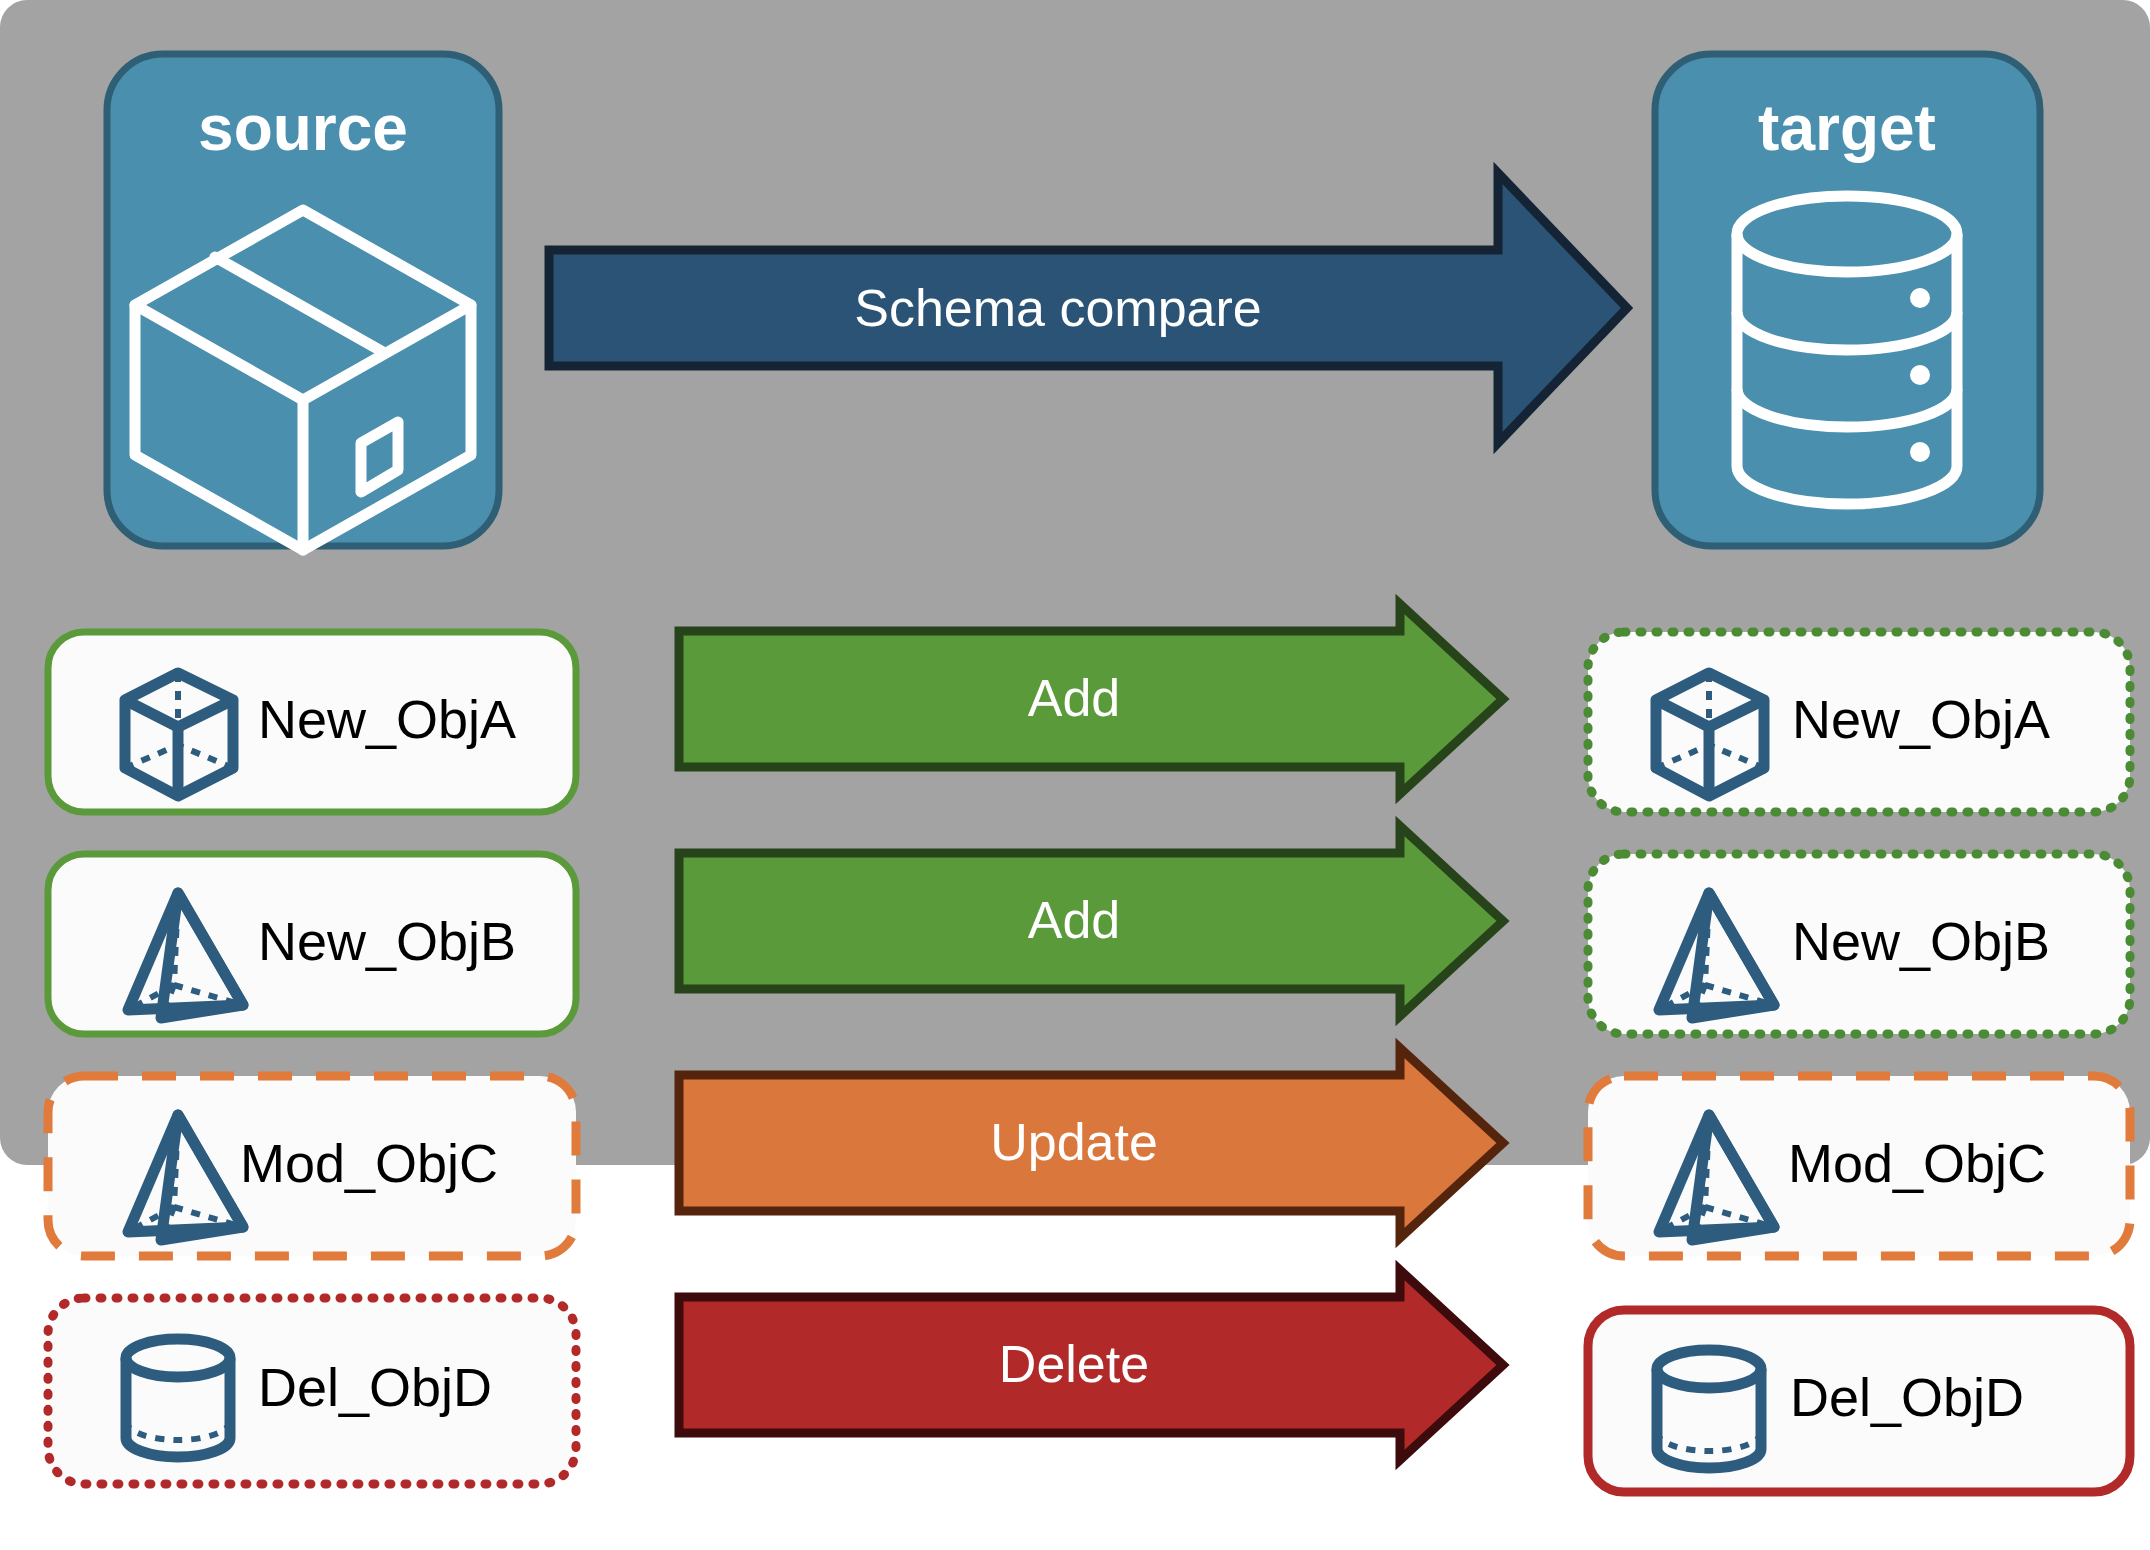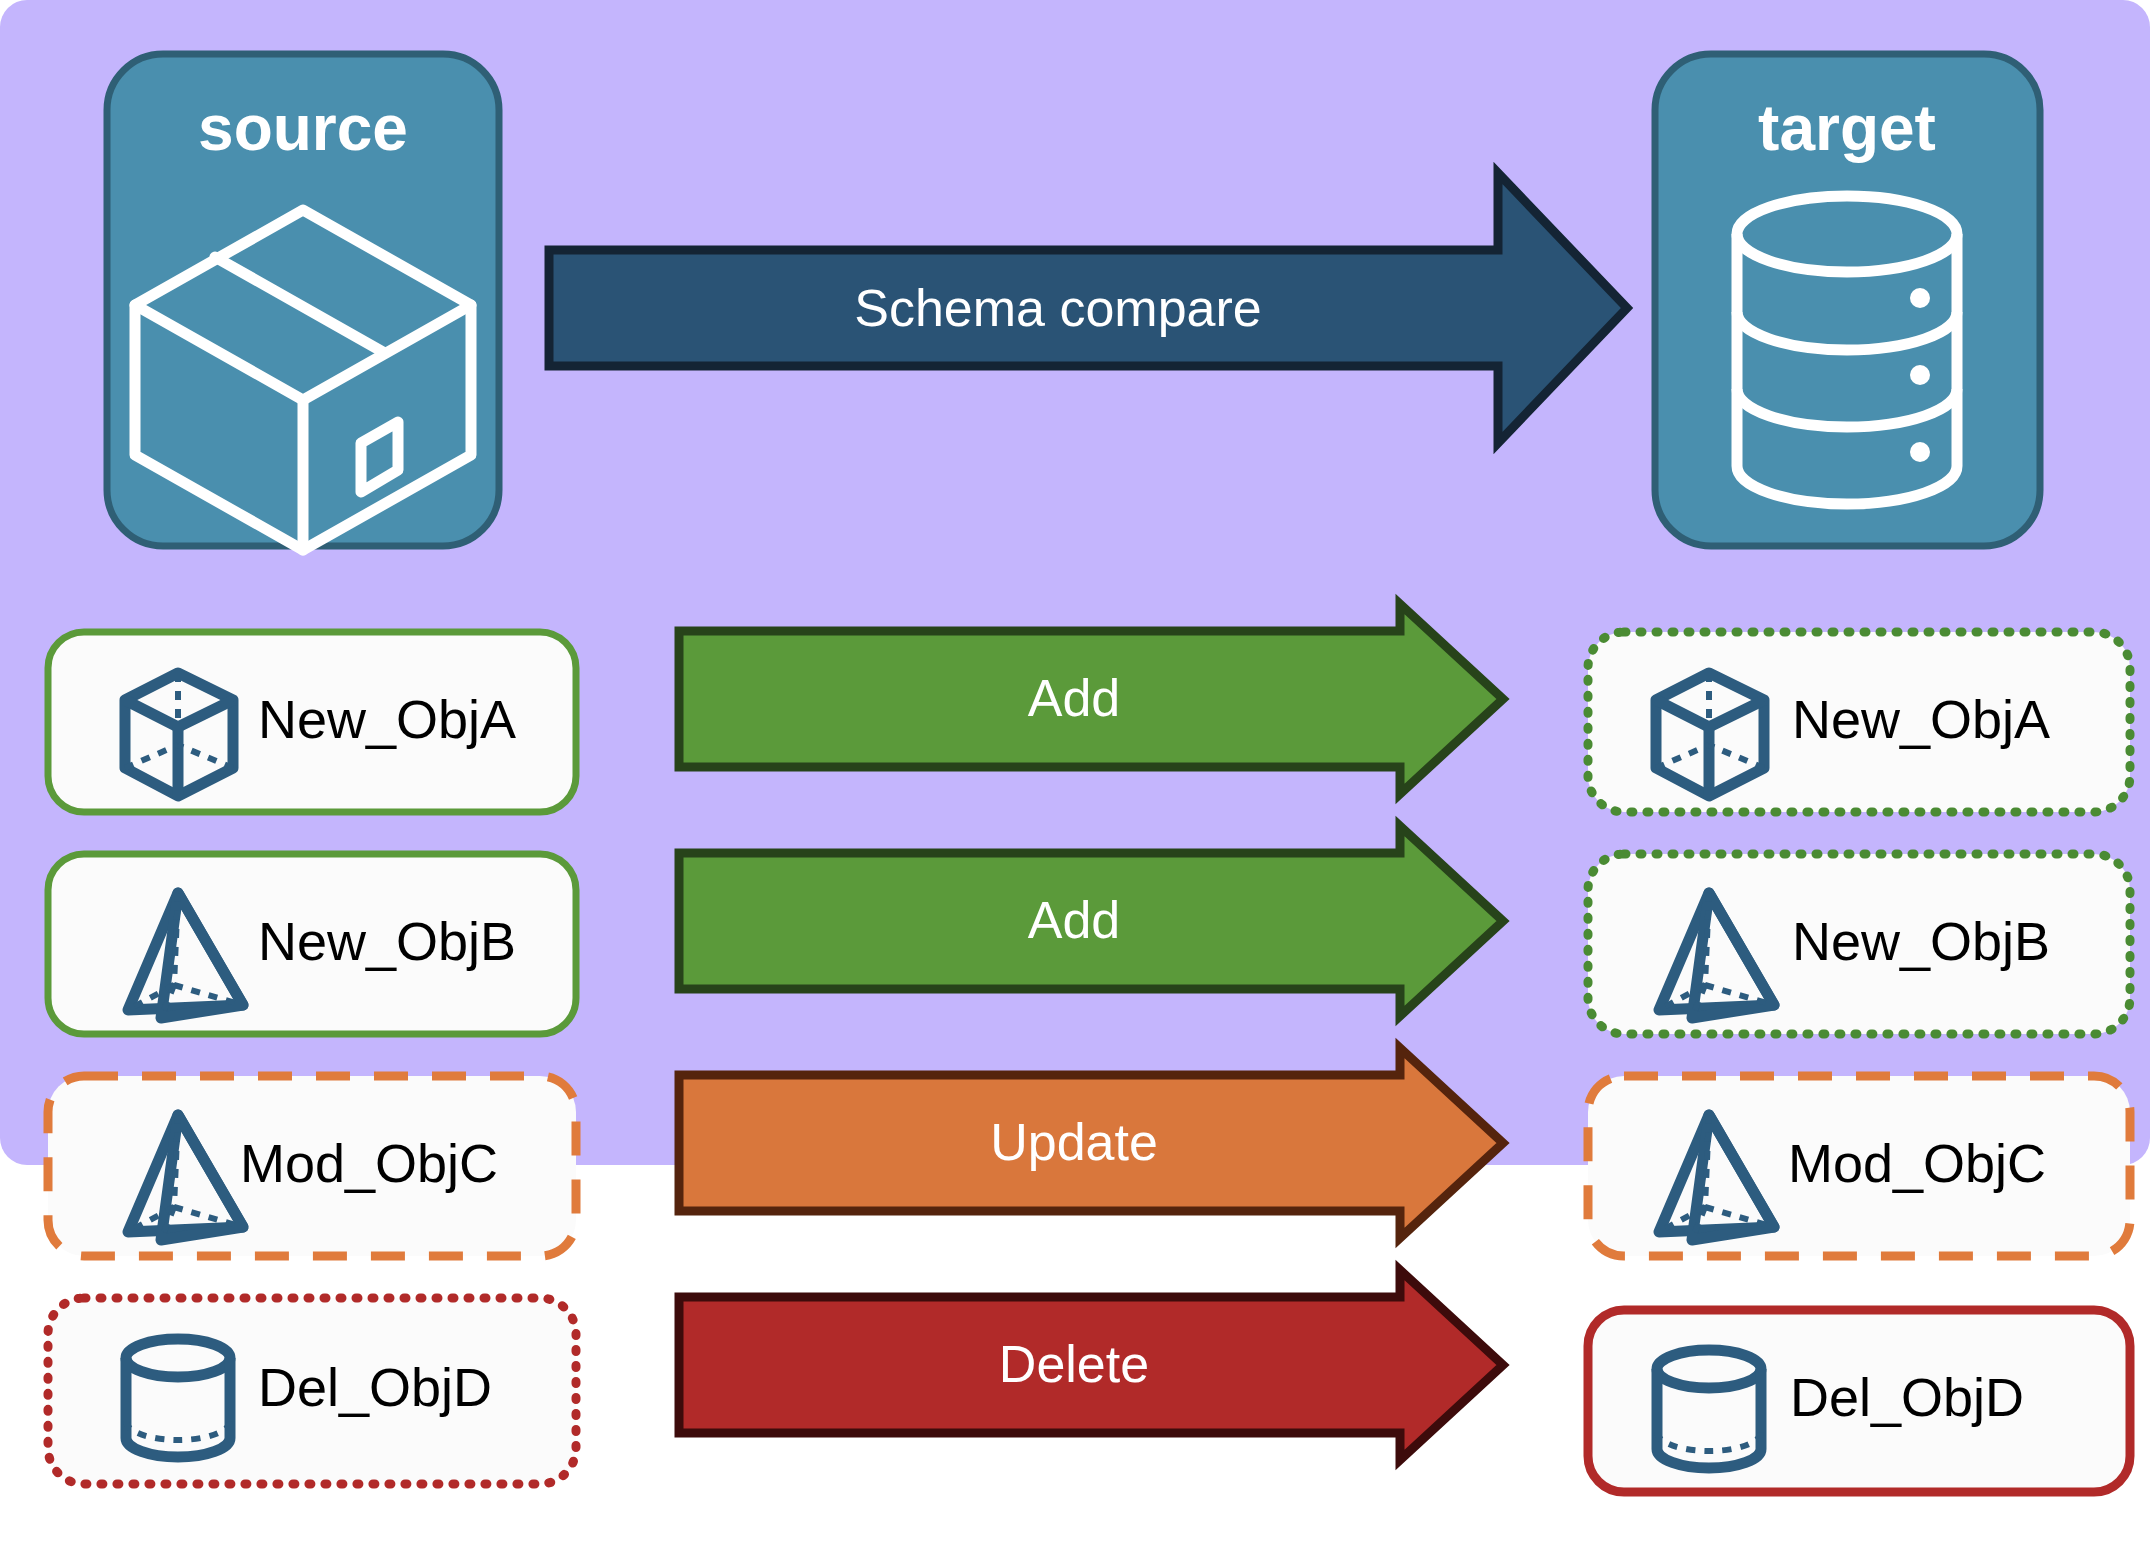--- a/index.html
+++ b/index.html
@@ -10,21 +10,21 @@
   body {
     width: 2150px;
     height: 1550px;
     font-family: "Liberation Sans", sans-serif;
     overflow: hidden;
   }
   #stage {
     position: relative;
     width: 2150px;
     height: 1165px;
-    background: #c4b5fd;
+    background: #a3a3a3;
     border-radius: 27px;
   }
   svg.layer {
     position: absolute;
     left: 0;
     top: 0;
     width: 2150px;
     height: 1550px;
   }
   .endpoint-title {

